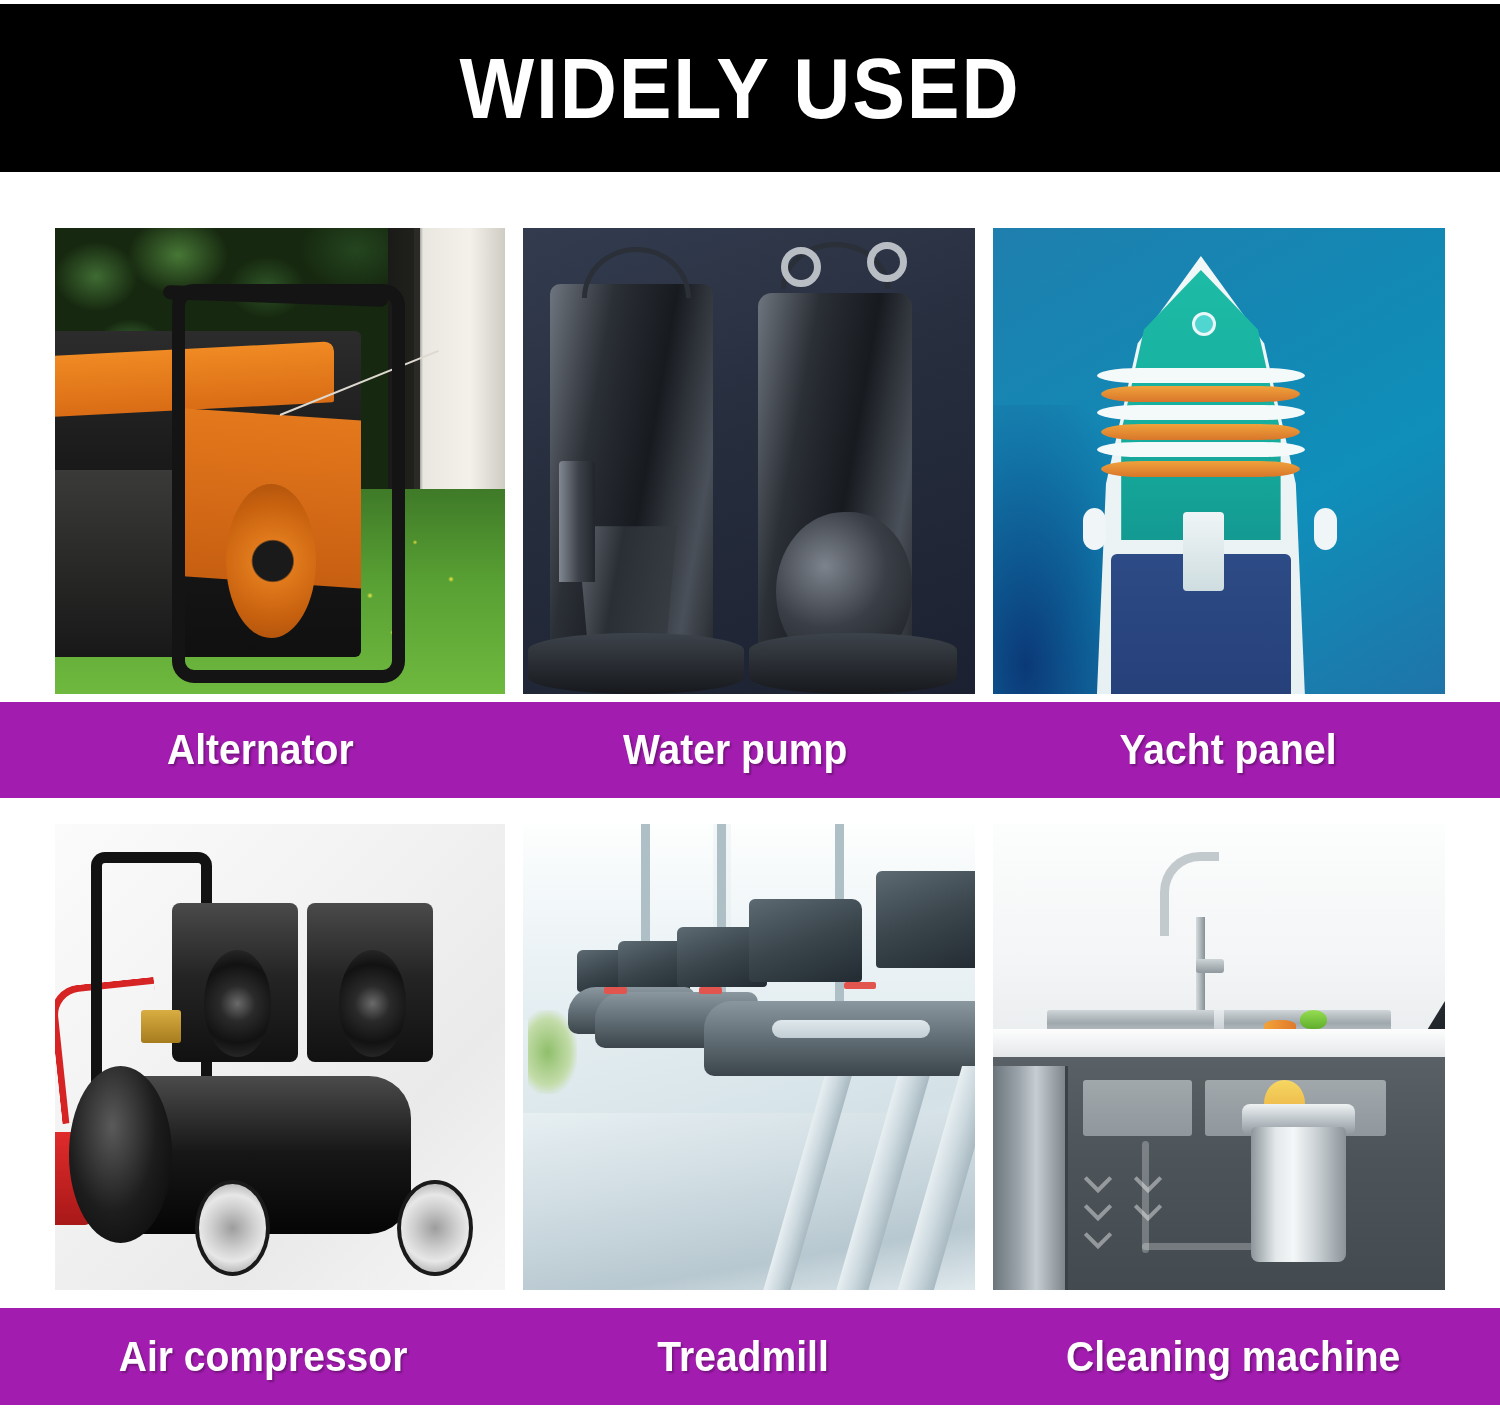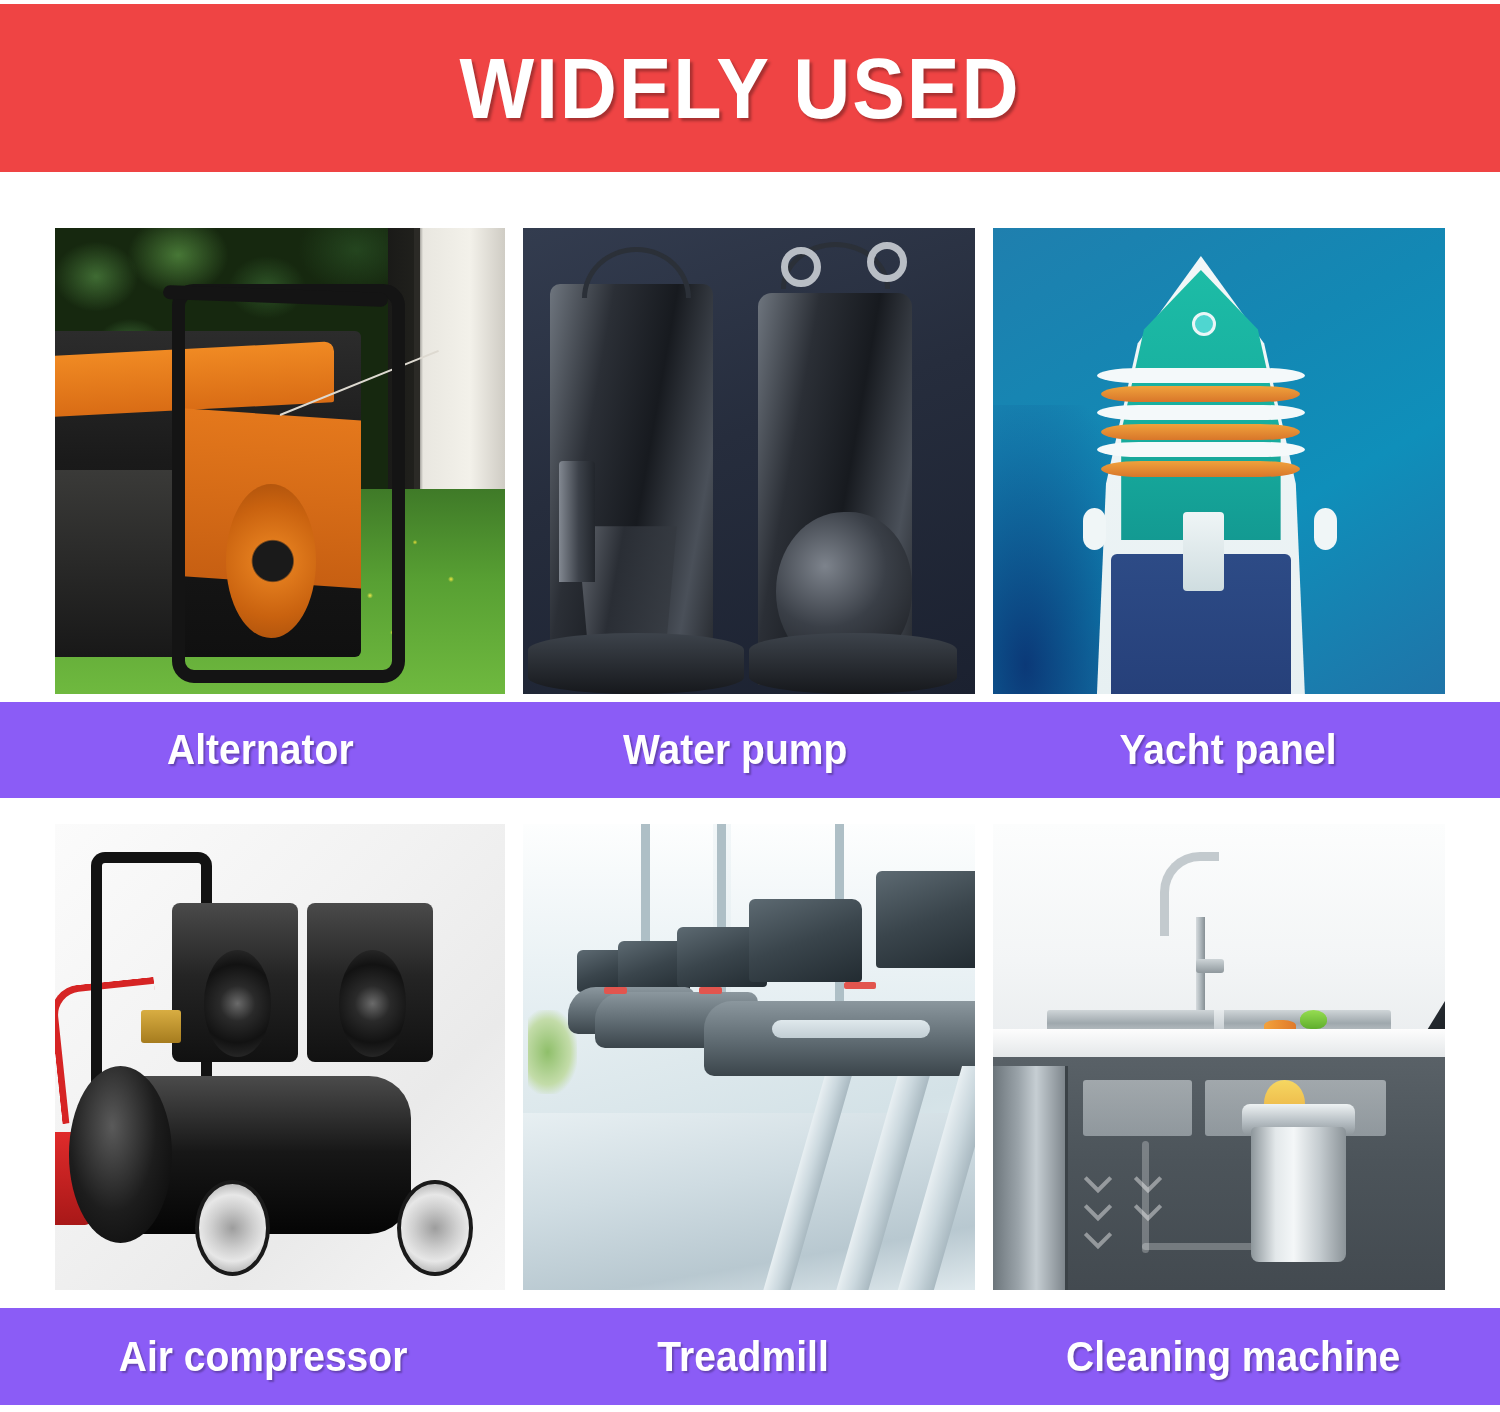--- a/index.html
+++ b/index.html
@@ -15,21 +15,21 @@
     position: relative;
   }
 
   
   .header-banner {
     position: absolute;
     left: 0;
     top: 4px;
     width: 1500px;
     height: 168px;
-    background: #ef4444;
+    background: #000000;
     display: flex;
     align-items: center;
     justify-content: center;
   }
   .header-title {
     color: #ffffff;
     font-size: 86px;
     font-weight: bold;
     letter-spacing: 2px;
     font-stretch: condensed;
@@ -59,21 +59,21 @@
   .cell-frame {
     position: absolute;
     inset: 0;
     overflow: hidden;
   }
 
   .label-band {
     position: absolute;
     left: 0;
     width: 1500px;
-    background: #8b5cf6;
+    background: #a21caf;
   }
   .label-band.top { top: 702px; height: 96px; }
   .label-band.bottom { top: 1308px; height: 97px; }
 
   .label-band .labels {
     position: absolute;
     inset: 0;
     display: flex;
     align-items: center;
   }

